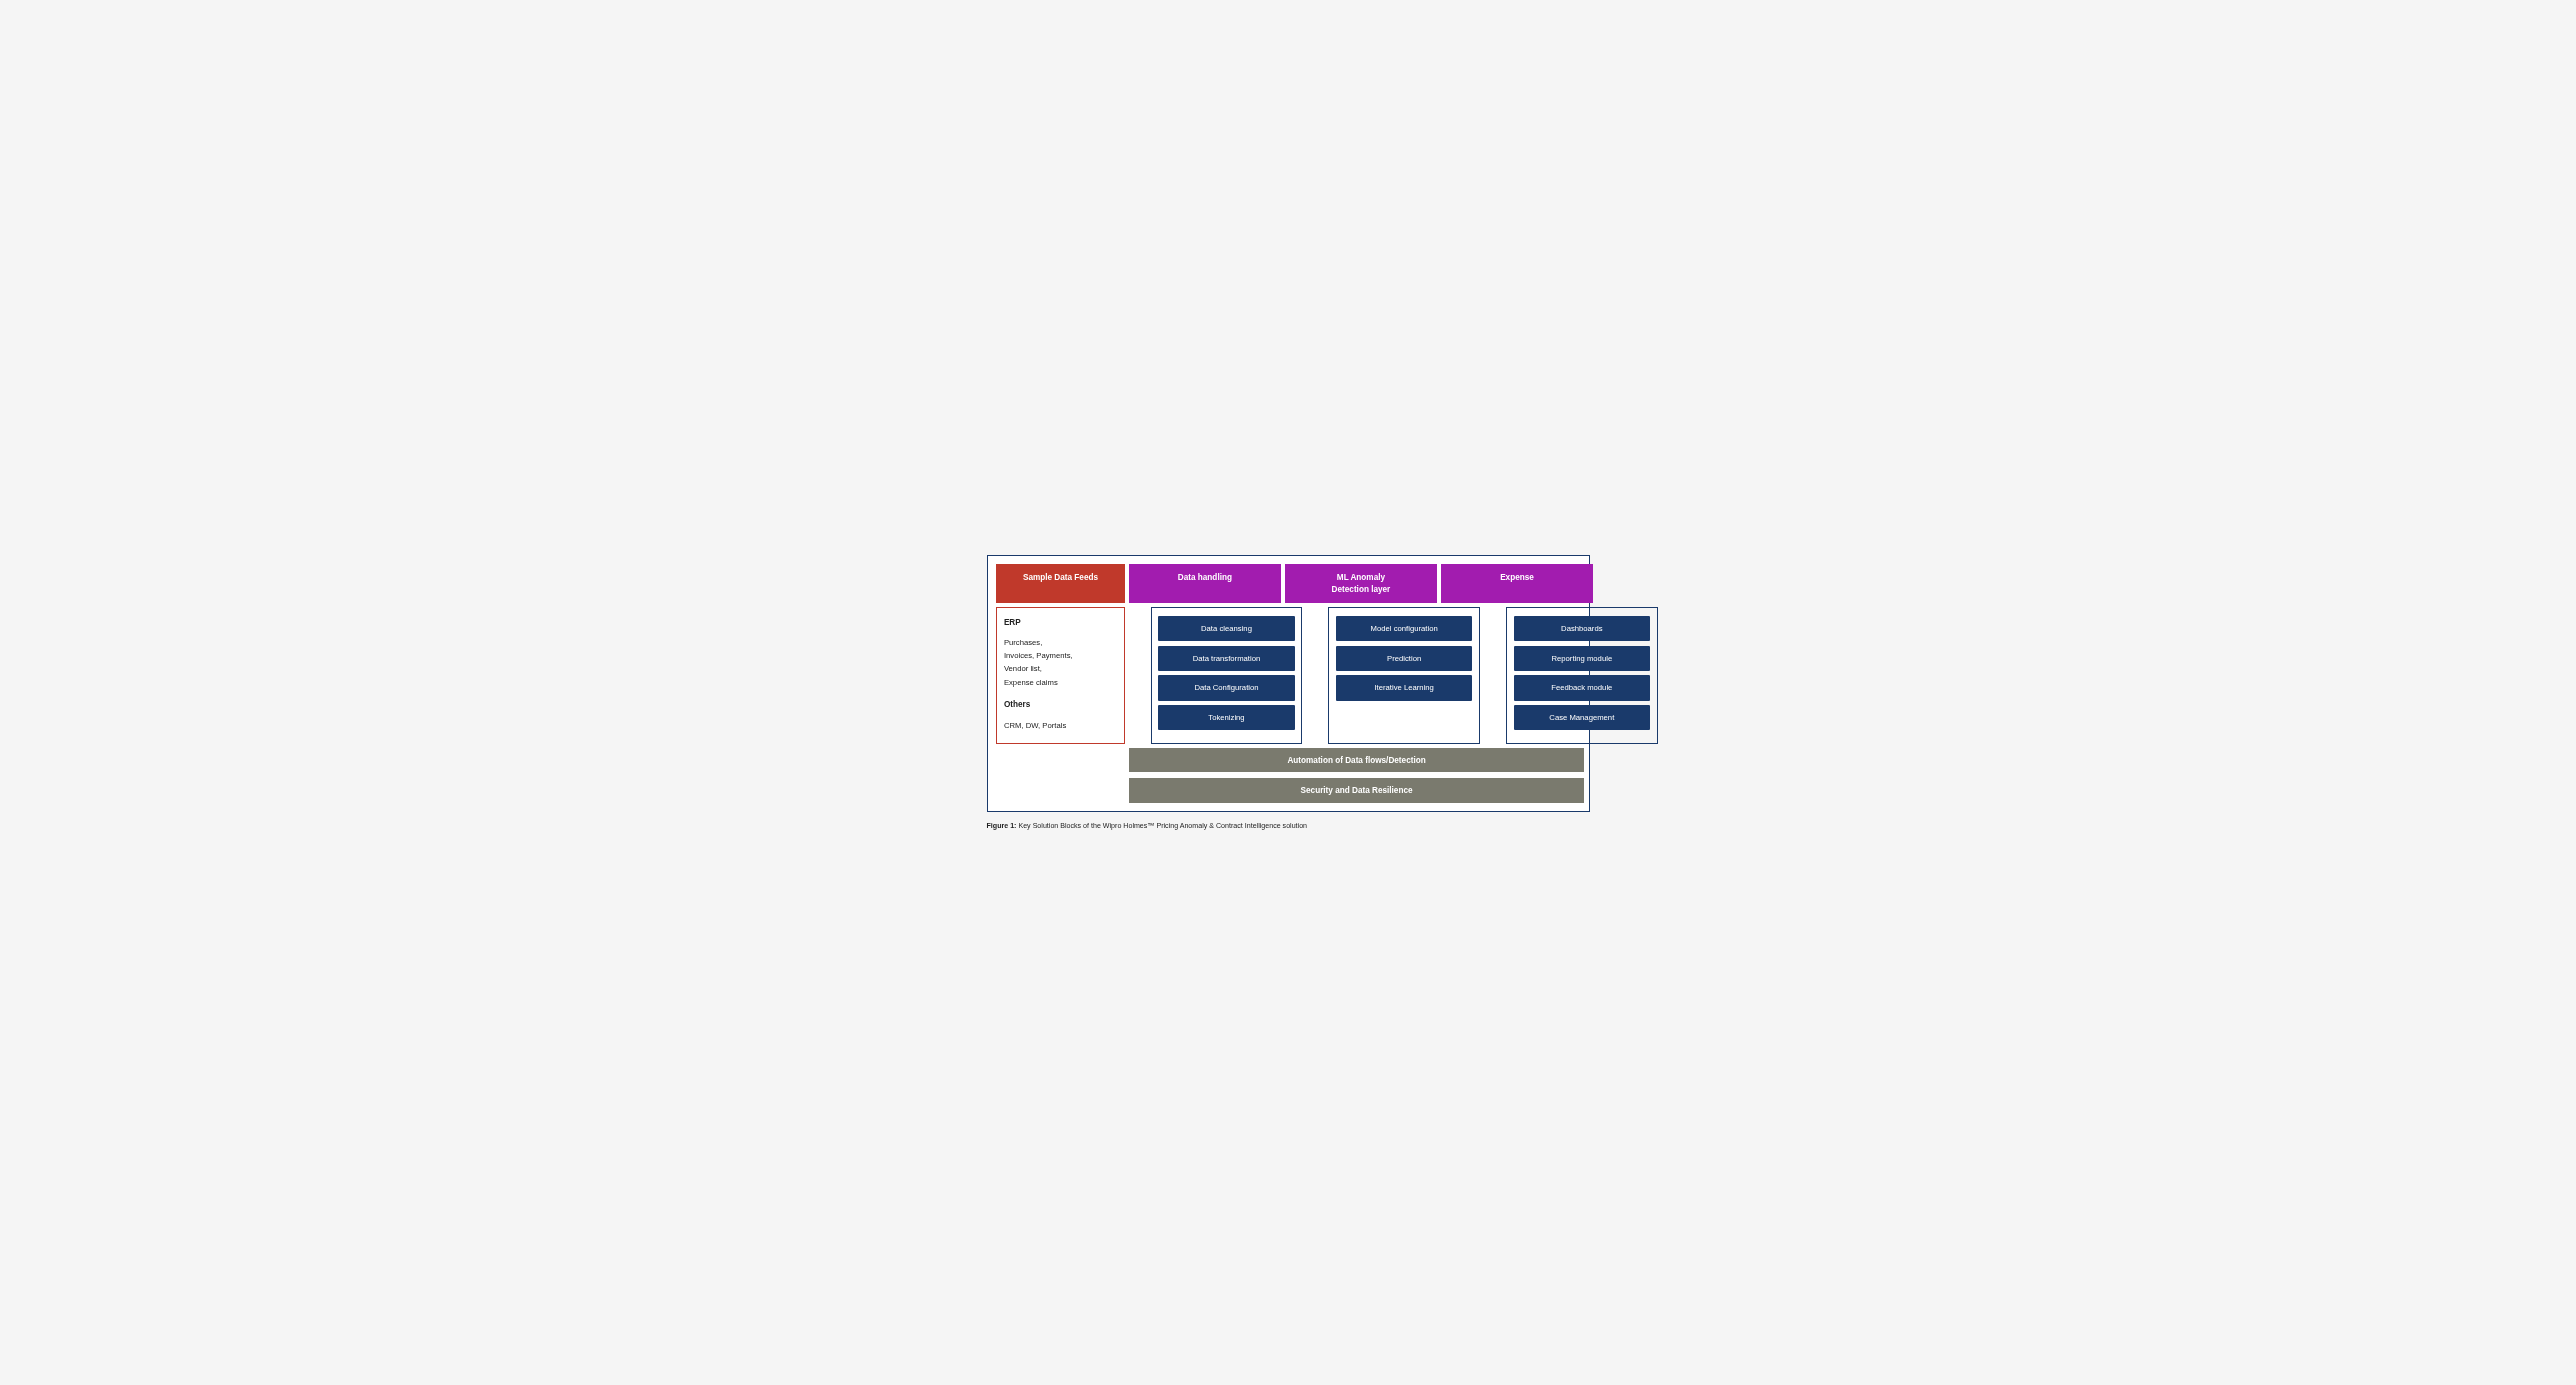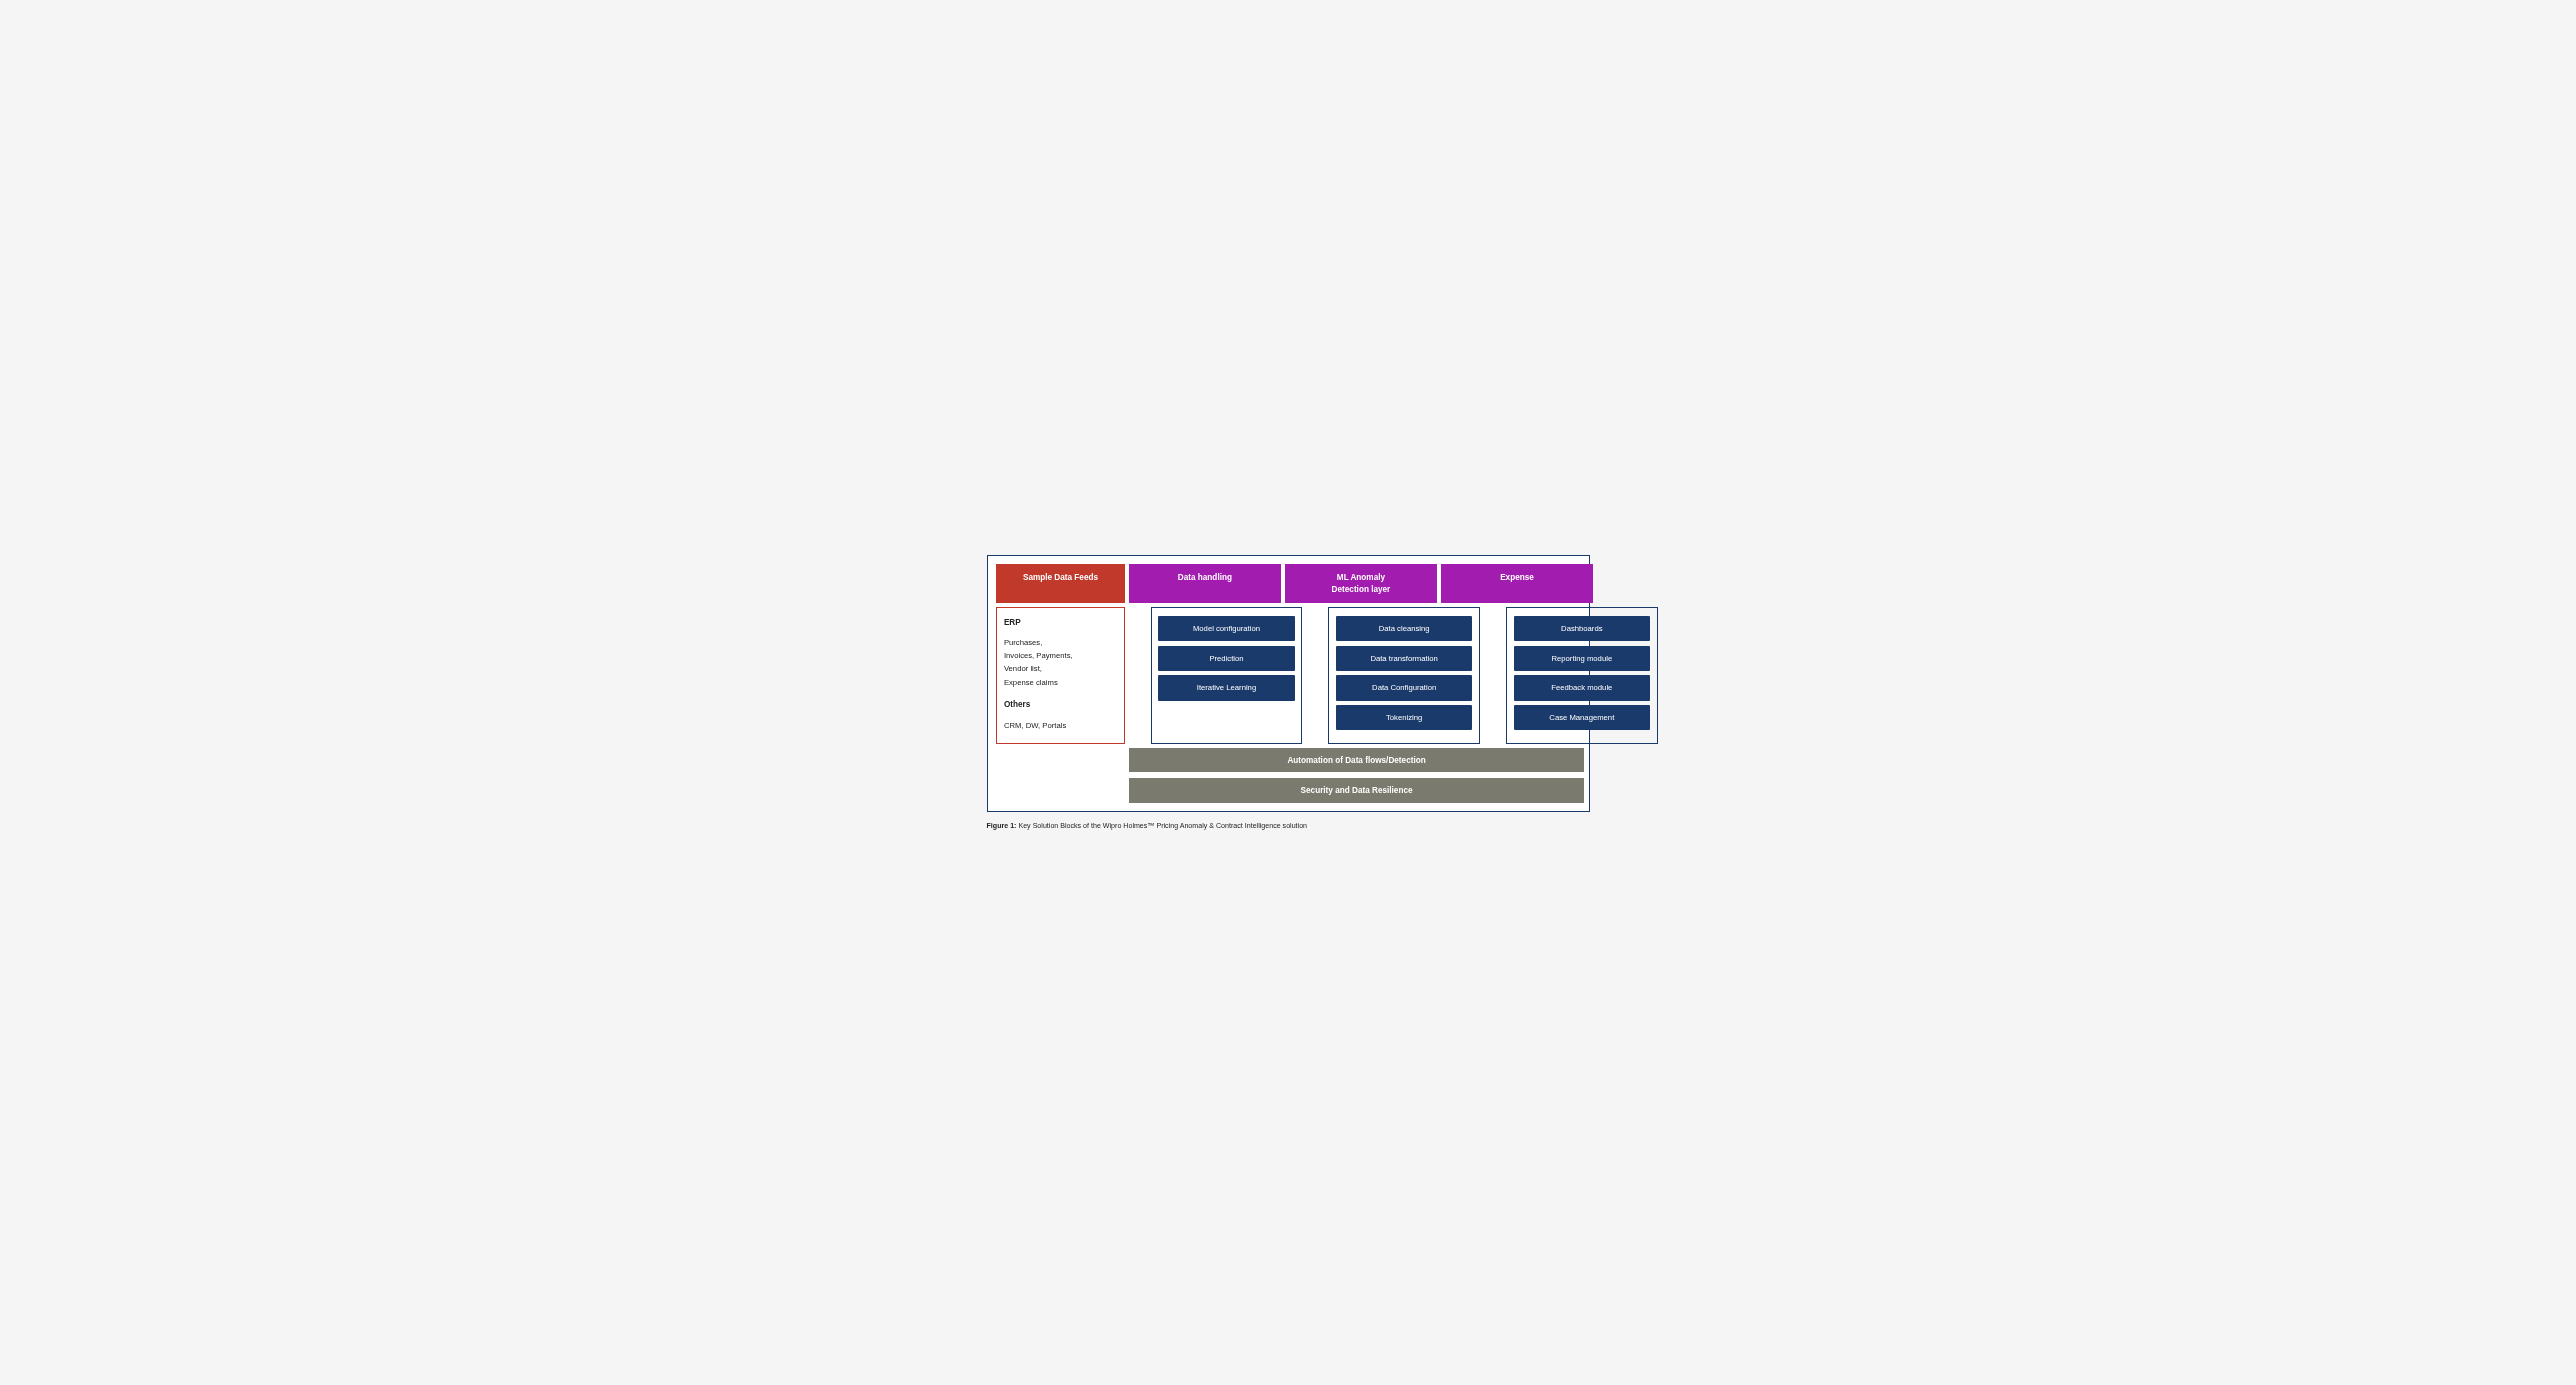--- a/index.html
+++ b/index.html
@@ -136,45 +136,45 @@
 
         <div class="body-cell red-border">
           <div class="sample-bold">ERP</div>
           <div>Purchases,<br>Invoices, Payments,<br>Vendor list,<br>Expense claims</div>
           <div style="margin-top:5px;" class="sample-bold">Others</div>
           <div>CRM, DW, Portals</div>
         </div>
 
         <div class="body-cell">
           <div class="item-btn">
+            <span>Data cleansing</span>
+          </div>
+          <div class="item-btn">
+            <span>Data transformation</span>
+          </div>
+          <div class="item-btn">
+            <span>Data Configuration</span>
+          </div>
+          <div class="item-btn">
+            <span>Tokenizing</span>
+          </div>
+
+        </div>
+
+        <div class="body-cell">
+          <div class="item-btn">
             <span>Model configuration</span>
           </div>
           <div class="item-btn">
             <span>Prediction</span>
           </div>
           <div class="item-btn">
             <span>Iterative Learning</span>
           </div>
           <div class="spacer"></div>
-
-        </div>
-
-        <div class="body-cell">
-          <div class="item-btn">
-            <span>Data cleansing</span>
-          </div>
-          <div class="item-btn">
-            <span>Data transformation</span>
-          </div>
-          <div class="item-btn">
-            <span>Data Configuration</span>
-          </div>
-          <div class="item-btn">
-            <span>Tokenizing</span>
-          </div>
 
         </div>
 
         <div class="body-cell">
           <div class="item-btn">
             <span>Dashboards</span>
           </div>
           <div class="item-btn">
             <span>Reporting module</span>
           </div>

